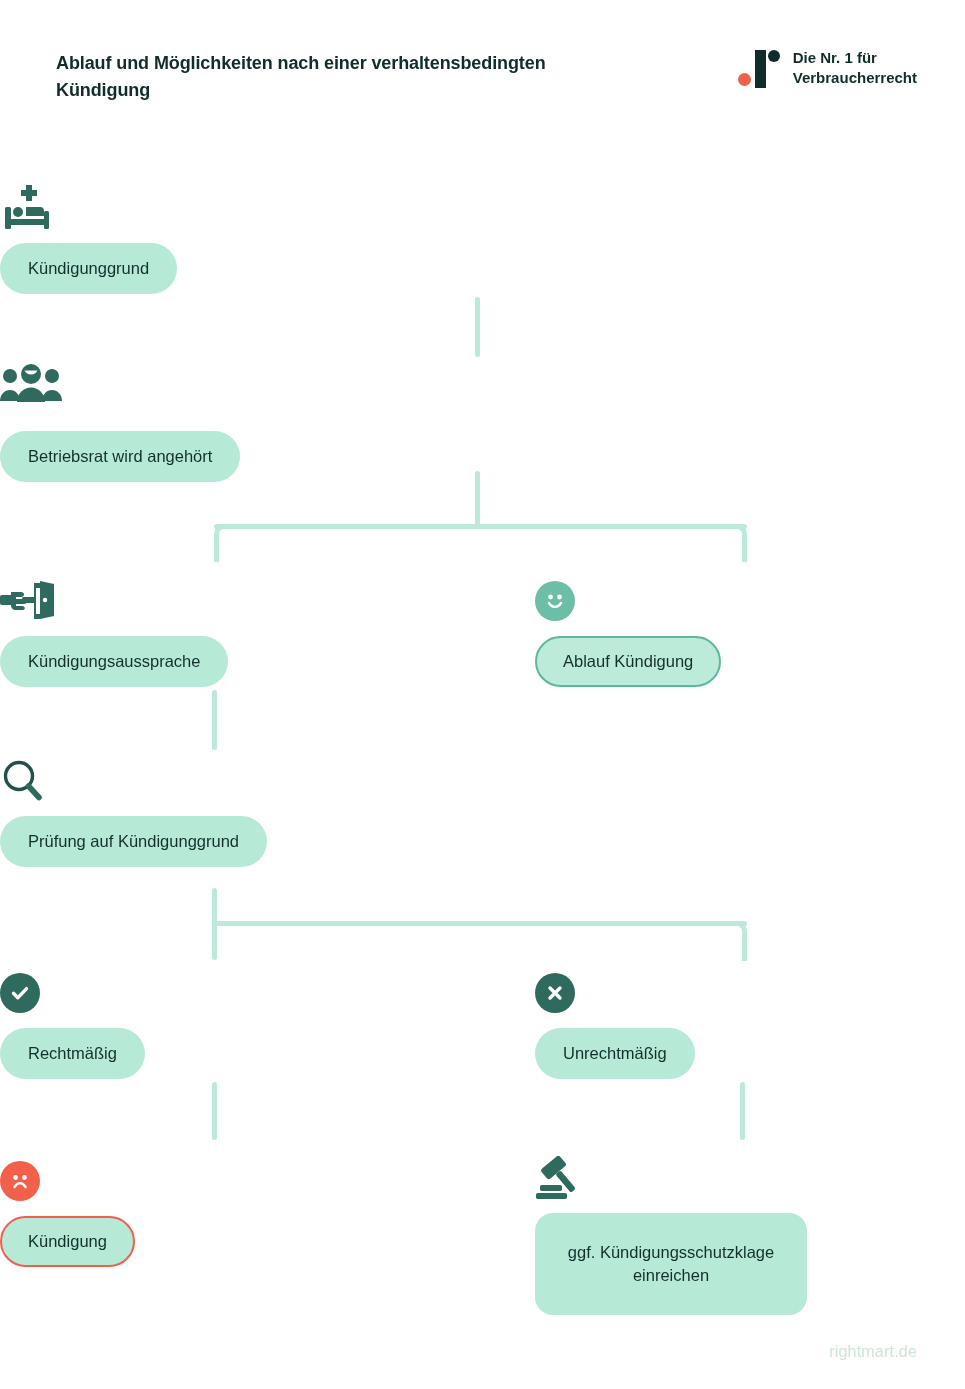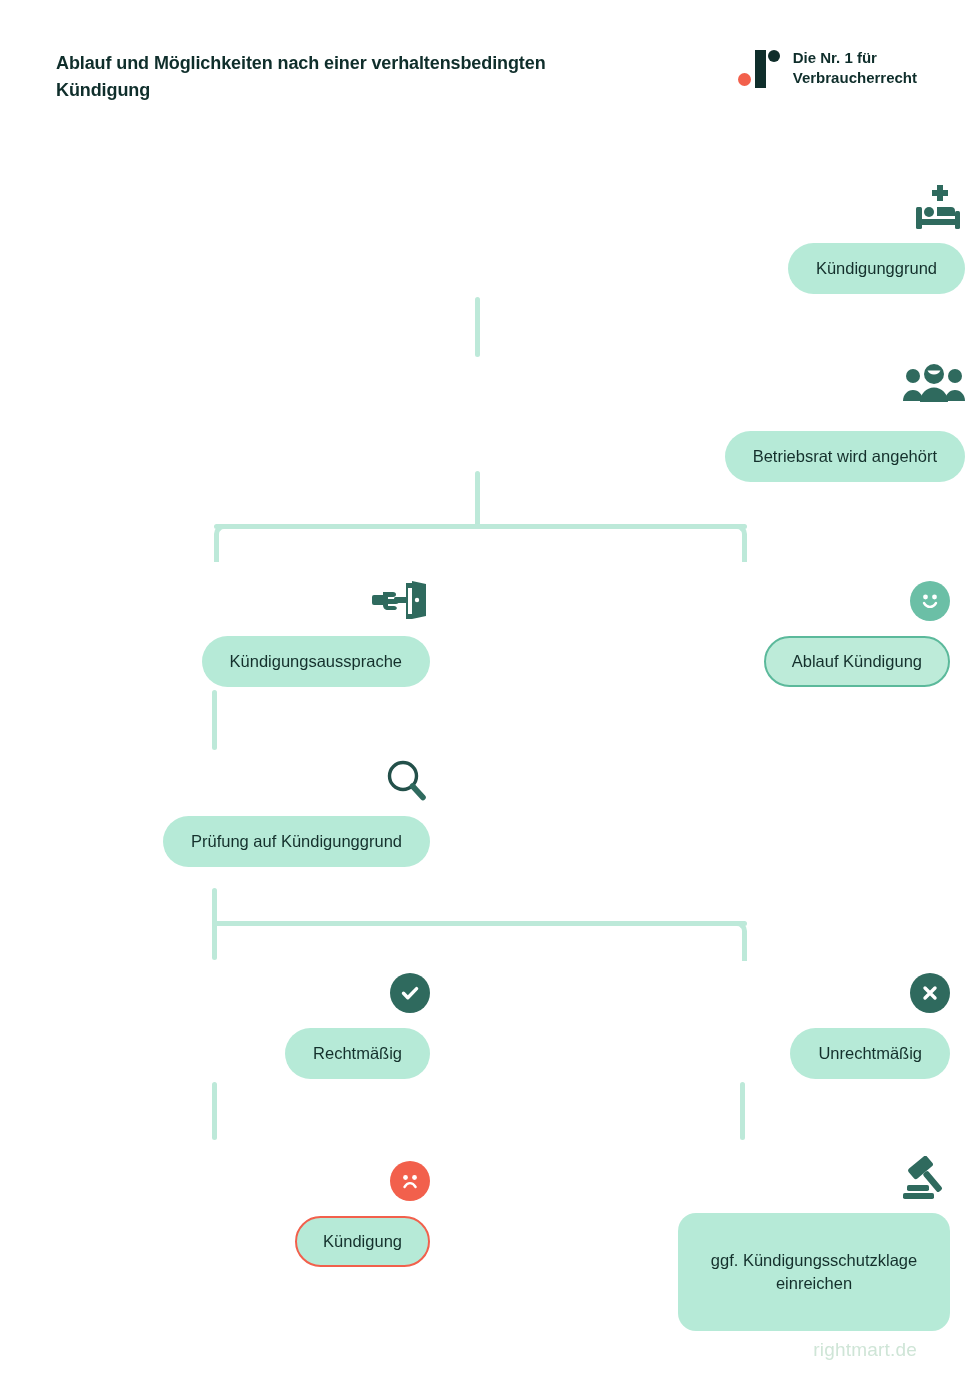--- a/index.html
+++ b/index.html
@@ -77,21 +77,21 @@
     font-weight: bold;
     line-height: 1.35;
     color: #0f2e2b;
     white-space: pre-line;
   }
 
   .footer-mark {
     position: absolute;
     right: 48px;
     bottom: 28px;
-    font-size: 19px;
+    font-size: 16px;
     color: #cfe5d7;
     letter-spacing: 0.2px;
     margin-left: 45px;
   }
 
   
   .conn {
     position: absolute;
     background: #bde9d9;
   }
@@ -105,21 +105,21 @@
     border-width: 0;
   }
   .elbow-tl { border-top-width: 5px; border-left-width: 5px; border-top-left-radius: 10px; }
   .elbow-tr { border-top-width: 5px; border-right-width: 5px; border-top-right-radius: 10px; }
 
   
   .node {
     position: absolute;
     display: flex;
     flex-direction: column;
-    align-items: flex-end;
+    align-items: flex-start;
   }
   .node-icon {
     display: flex;
     align-items: center;
     justify-content: center;
     height: 46px;
     margin-bottom: 12px;
   }
   .pill {
     background: #b6ead7;
@@ -130,21 +130,21 @@
     line-height: 1.3;
     text-align: center;
     white-space: nowrap;
     border: 2.5px solid transparent;
   }
   .pill.outline-green { border-color: #5bb99b; background: #bdebd9; }
   .pill.outline-red   { border-color: #f2604c; background: #b6ead7; }
   .pill.block {
     border-radius: 18px;
     white-space: normal;
-    padding: 34px 28px;
+    padding: 26px 28px;
     line-height: 1.38;
     width: 272px;
   }
 
   
   .badge {
     width: 40px;
     height: 40px;
     border-radius: 50%;
     display: flex;

